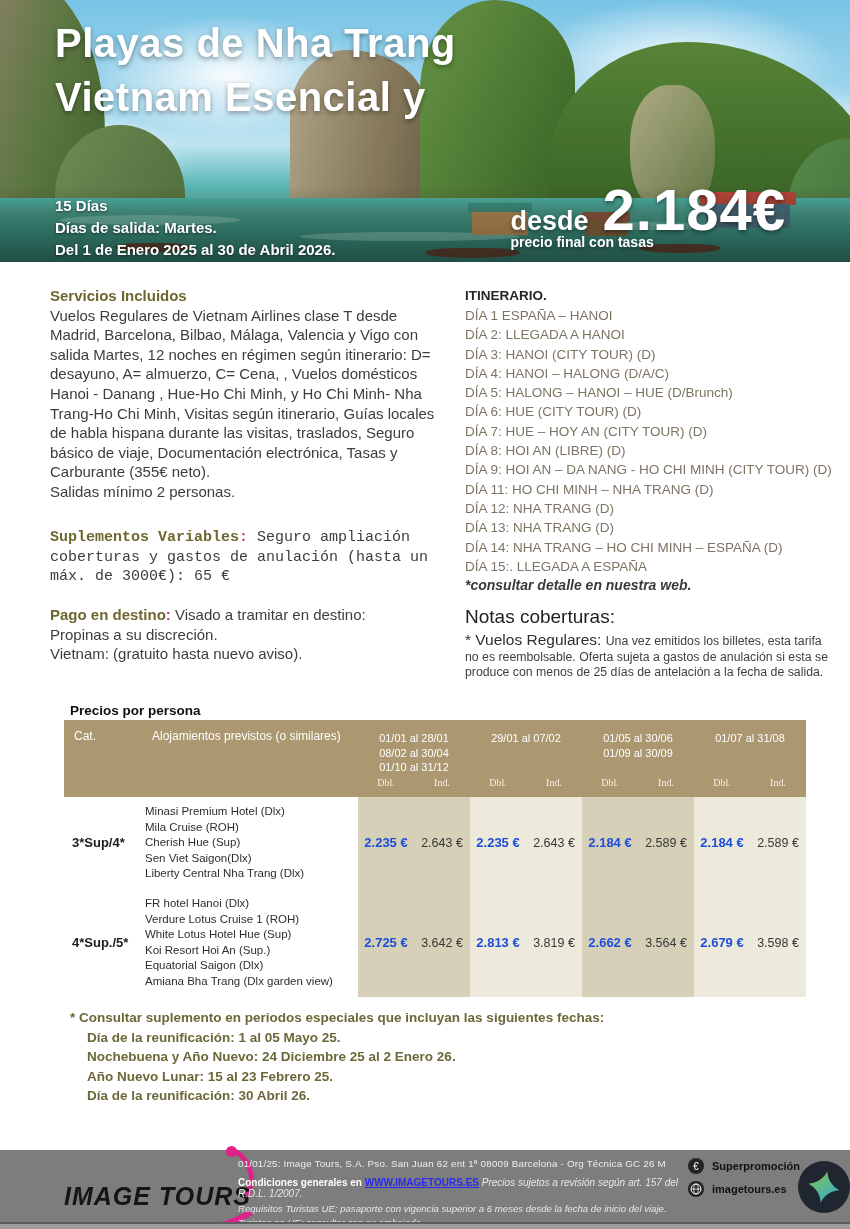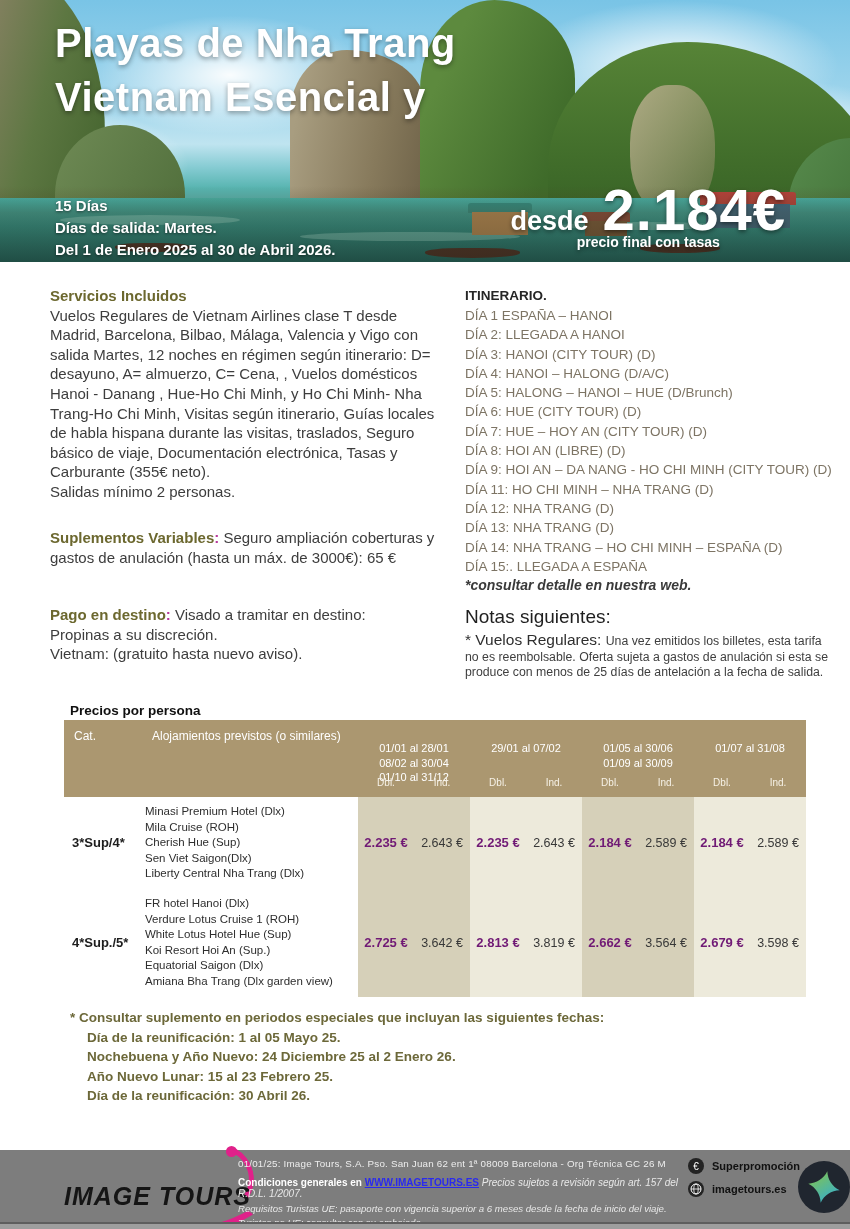--- a/index.html
+++ b/index.html
@@ -51,55 +51,55 @@
   .h2 .wall{background:#7a5a3a;}
   .h3{left:700px;top:192px;width:96px;height:36px;}
   .h3 .roof{background:#b5413a;height:13px;}
   .h3 .wall{background:#3a6b8a;top:12px;}
   .hero-shade{position:absolute;left:0;top:186px;width:850px;height:76px;
     background:linear-gradient(180deg,rgba(75,64,38,0) 0%,rgba(75,64,38,.34) 35%,rgba(45,38,22,.42) 100%);}
   .hero-title{position:absolute;left:55px;top:16px;font-size:40px;font-weight:bold;color:#ffffff;
     line-height:54px;letter-spacing:.5px;text-shadow:0 2px 5px rgba(0,0,0,.38);}
   .hero-info{position:absolute;left:55px;top:195px;color:#ffffff;font-size:15px;font-weight:bold;
     line-height:22px;text-shadow:0 1px 3px rgba(0,0,0,.55);}
-  .hero-price{position:absolute;right:64px;top:182px;text-align:center;color:#ffffff;
+  .hero-price{position:absolute;right:64px;top:182px;text-align:left;color:#ffffff;
     text-shadow:0 2px 4px rgba(0,0,0,.45);}
   .hero-price .row{display:flex;align-items:baseline;justify-content:flex-end;}
   .hp-desde{font-size:27px;font-weight:bold;margin-right:14px;}
   .hp-big{font-size:58px;font-weight:bold;letter-spacing:1px;line-height:56px;}
   .hp-note{font-size:14px;font-weight:bold;margin-top:-4px;}
   
   .sec-head{color:#6c682f;font-weight:bold;font-size:15px;}
   .col-left{position:absolute;left:50px;top:286px;width:400px;color:#3d3d3d;font-size:15px;line-height:19.6px;}
-  .col-left .blk2{position:absolute;left:0;top:242px;width:400px;}
+  .col-left .blk2{position:absolute;left:0;top:242px;width:400px;font-family:Liberation Mono, monospace;}
   .col-left .blk3{position:absolute;left:0;top:319px;width:400px;}
   .magenta{color:#b8399c;font-weight:bold;}
   .col-right{position:absolute;left:465px;top:288px;width:385px;}
   .itin-head{font-size:13.5px;font-weight:bold;color:#262626;margin-bottom:3px;}
   .itin-day{font-size:13.5px;color:#7d7464;line-height:19.3px;white-space:nowrap;}
   .itin-note{font-size:14px;font-style:italic;font-weight:bold;color:#3a3a3a;line-height:19.3px;}
   .notas-head{font-size:19px;color:#1f1f1f;margin-top:11px;margin-bottom:4px;}
   .notas-sub{font-size:15.5px;color:#2f2f2f;}
   .notas-body{font-size:12.3px;color:#3f3f3f;line-height:15.4px;width:368px;}
   
   .ptable-title{position:absolute;left:70px;top:703px;font-size:13.5px;font-weight:bold;color:#101010;}
   .ptable{position:absolute;left:64px;top:720px;width:742px;}
   .pt-grid{display:grid;grid-template-columns:76px 218px repeat(8,56px);}
   .pt-header{background:#ab9770;color:#ffffff;grid-template-rows:53px 24px;}
   .pt-h-cat{grid-column:1;grid-row:1/3;padding:9px 0 0 10px;font-size:12px;}
   .pt-h-hotels{grid-column:2;grid-row:1/3;padding:9px 0 0 12px;font-size:12px;}
-  .pt-h-period{grid-row:1;grid-column:span 2;text-align:center;padding-top:21px;}
+  .pt-h-period{grid-row:1;grid-column:span 2;text-align:center;padding-top:11px;}
   .pt-h-period div{font-size:11px;line-height:14.5px;height:14.5px;}
-  .pt-h-sub{grid-row:2;text-align:center;font-size:10px;color:#f6f1e6;padding-top:4px;}
+  .pt-h-sub{grid-row:2;text-align:center;font-size:10px;color:#f6f1e6;padding-top:4px;font-family:Liberation Serif, serif;}
   .pt-row{background:#ffffff;}
   .pt-cat{grid-column:1;display:flex;align-items:center;padding-left:8px;
     font-size:13px;font-weight:bold;color:#1d1d1d;}
   .pt-hotels{grid-column:2;padding:7px 0 7px 5px;font-size:11.5px;color:#2e2e2e;line-height:15.6px;}
   .pt-price{display:flex;align-items:center;justify-content:center;}
-  .pt-dbl{font-size:13px;font-weight:bold;color:#701a75;}
+  .pt-dbl{font-size:13px;font-weight:bold;color:#1d4ed8;}
   .pt-ind{font-size:12.5px;color:#383838;}
   .gA{background:#d6d0b9;}
   .gB{background:#edeadb;}
   
   .special{position:absolute;left:70px;top:1008px;font-size:13.5px;font-weight:bold;
     color:#6c6839;line-height:19.6px;}
   .special .items{margin-left:17px;}
   
   .footer{position:absolute;left:0;top:1150px;width:850px;height:72px;background:#7d7d7d;}
   .footer-strip{position:absolute;left:0;top:1222px;width:850px;height:7px;
@@ -210,21 +210,21 @@
   <div class="itin-day">DÍA 7: HUE – HOY AN (CITY TOUR) (D)</div>
   <div class="itin-day">DÍA 8: HOI AN (LIBRE) (D)</div>
   <div class="itin-day">DÍA 9: HOI AN – DA NANG - HO CHI MINH (CITY TOUR) (D)</div>
   <div class="itin-day">DÍA 11: HO CHI MINH – NHA TRANG (D)</div>
   <div class="itin-day">DÍA 12:  NHA TRANG (D)</div>
   <div class="itin-day">DÍA 13: NHA TRANG (D)</div>
   <div class="itin-day">DÍA 14:  NHA TRANG – HO CHI MINH – ESPAÑA (D)</div>
   <div class="itin-day">DÍA 15:.  LLEGADA A ESPAÑA</div>
   <div class="itin-note">*consultar detalle en nuestra web.</div>
 
-  <div class="notas-head">Notas siguientes:</div>
+  <div class="notas-head">Notas coberturas:</div>
   <div class="notas-body">
     <span class="notas-sub">* Vuelos Regulares: </span><span>Una vez emitidos los billetes, esta tarifa no es reembolsable. Oferta sujeta a gastos de anulación si esta se produce con menos de 25 días de antelación a la fecha de  salida.</span>
   </div>
 </div>
 
 <div class="ptable-title">Precios por persona</div>
 
 <div class="ptable">
   <div class="pt-grid pt-header">
     <div class="pt-h-cat">Cat.</div>

